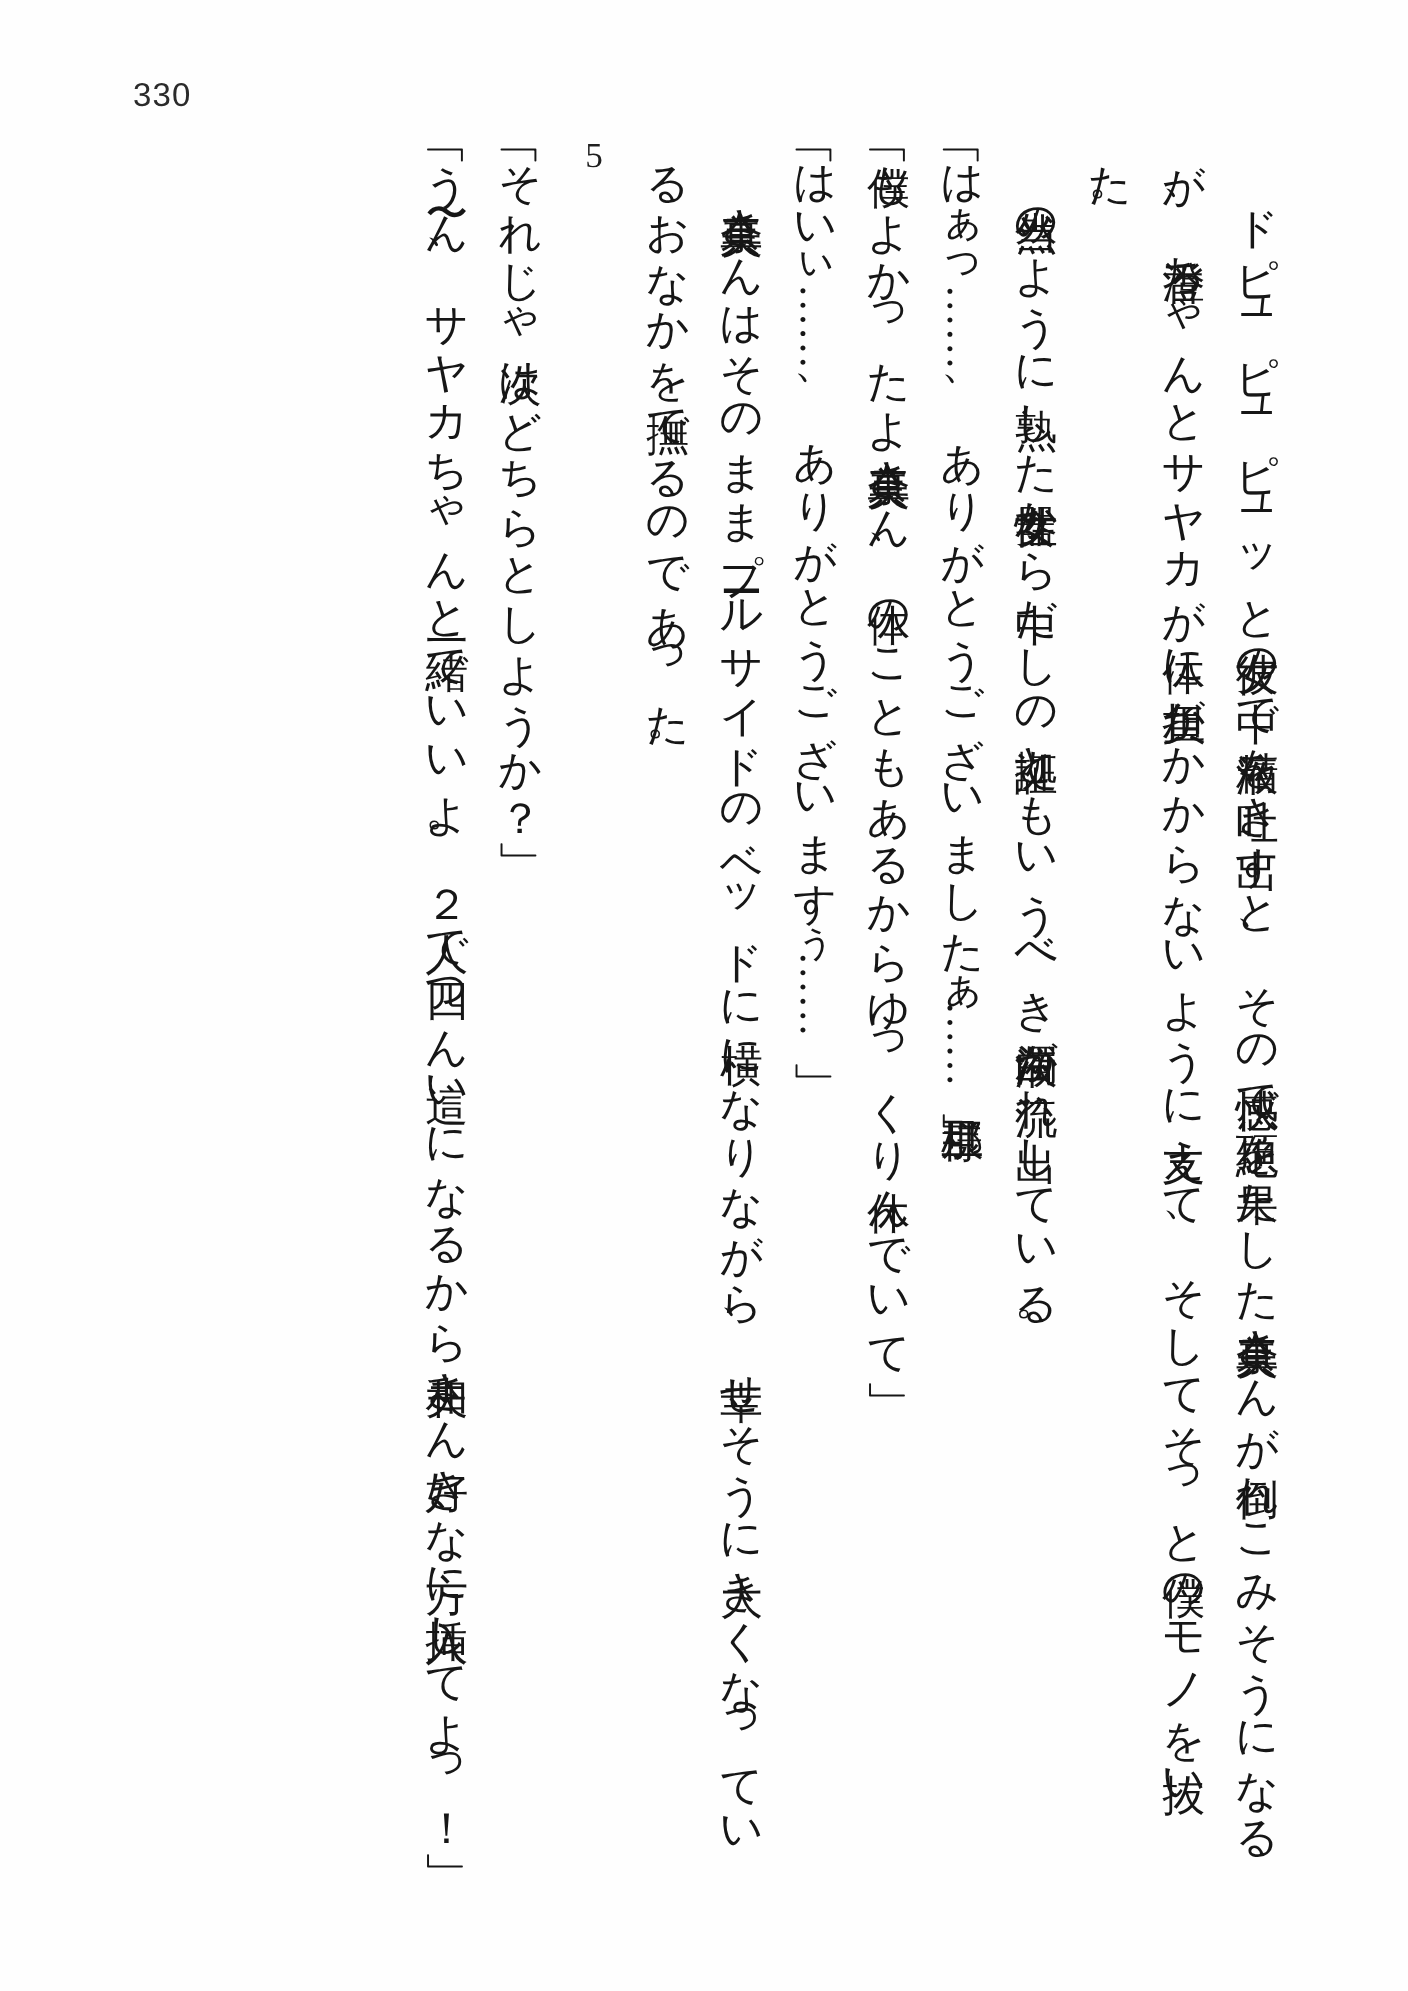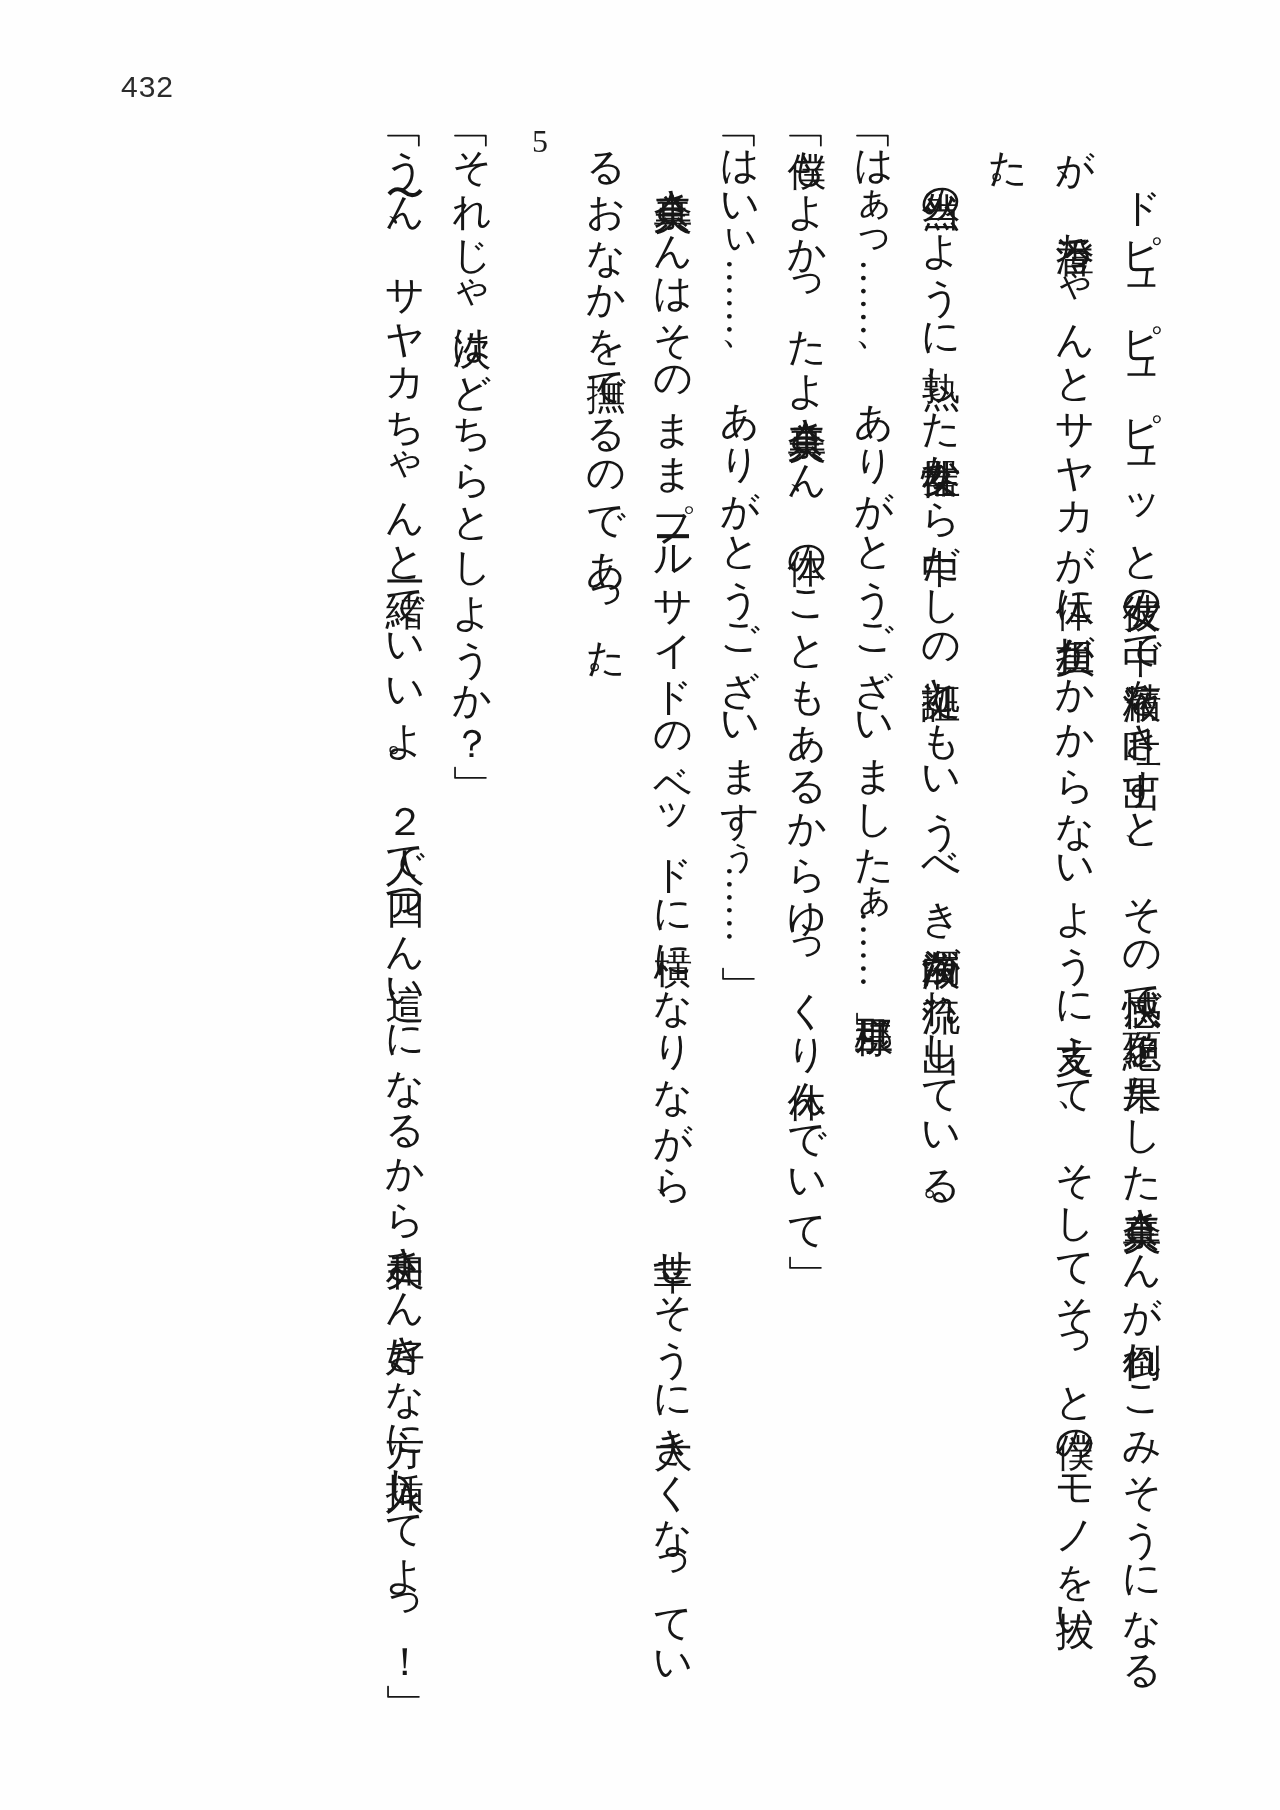--- a/index.html
+++ b/index.html
@@ -58,21 +58,21 @@
     line-height: 67px;
     text-orientation: upright;
     color: #1f1f1f;
   }
 </style>
 </head>
 <body>
 
 <div class="page">
 
-  <div class="page-number">432</div>
+  <div class="page-number">330</div>
 
   <div class="text-block">
 
     <p class="para indent">ドピュピュピュッと彼女の中で精液を吐き出すと、その快感で絶頂を果たした真奈美さんが倒れこみそうになるが、香澄ちゃんとサヤカが体に負担がかからないように支えて、そしてそっと僕のモノを抜いた。</p>
 
     <p class="para indent">当然のように熟した女性器から中だしの証拠ともいうべき白濁液が流れ出している。</p>
 
     <p class="para">「はぁっ……、ありがとうございましたぁ……旦那様」</p>
 
     <p class="para">「僕もよかったよ真奈美さん、体のこともあるからゆっくり休んでいて」</p>

